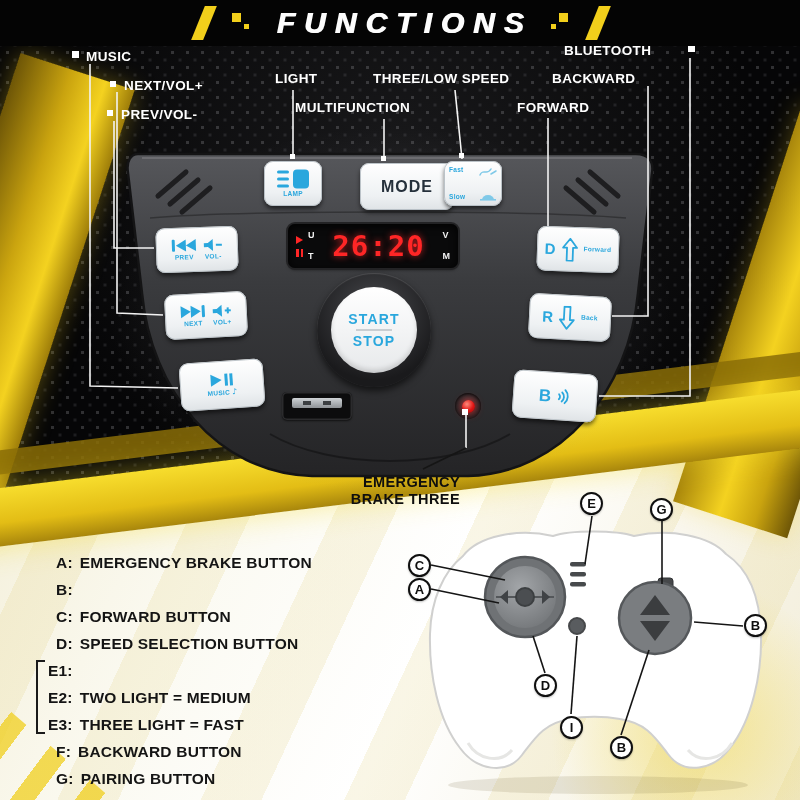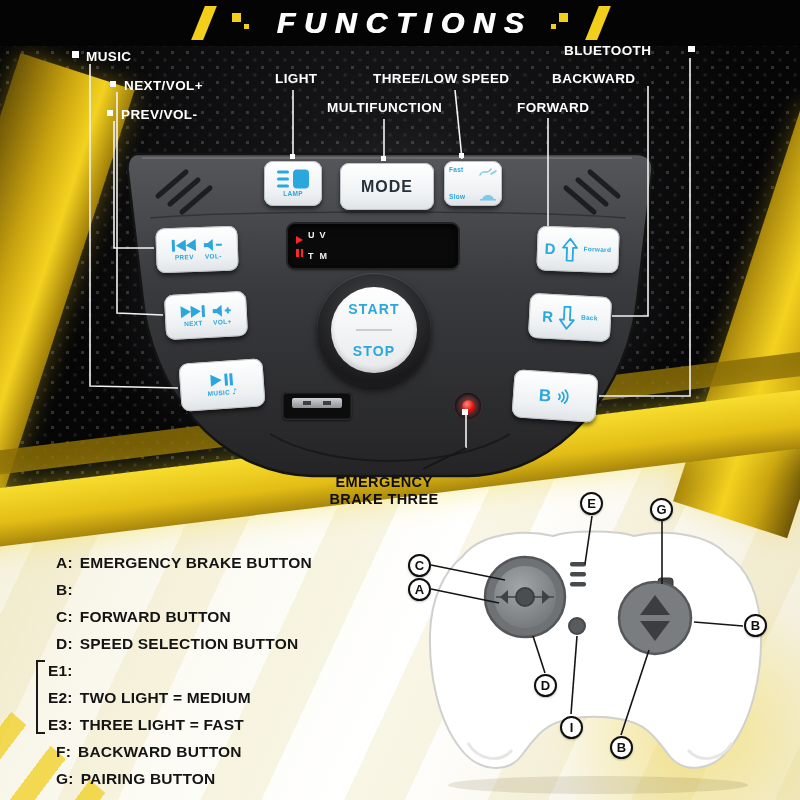--- a/index.html
+++ b/index.html
@@ -48,21 +48,21 @@
   
   .panel-svg{position:absolute;left:120px;top:138px;z-index:3}
   .btn{position:absolute;z-index:4;border-radius:9px;
     background:linear-gradient(180deg,#ffffff 0%,#eef1f3 70%,#dfe3e6 100%);
     box-shadow:0 3px 4px rgba(0,0,0,.55),inset 0 0 0 1px rgba(178,186,191,.85);
     display:flex;align-items:center;justify-content:center;gap:6px}
   .tinylbl{color:#2aa7dd;font-weight:bold;font-size:6.5px;letter-spacing:.3px;line-height:1}
   .col{display:flex;flex-direction:column;align-items:center;gap:2px}
   .blue-letter{color:#2aa7dd;font-weight:bold;font-size:15px;line-height:1}
   #lamp-btn{left:264px;top:161px;width:58px;height:45px}
-  #mode-btn{left:340px;top:163px;width:94px;height:47px}
+  #mode-btn{left:360px;top:163px;width:94px;height:47px}
   #mode-btn span{color:#25303b;font-weight:bold;font-size:16px;letter-spacing:1px}
   #speed-btn{left:444px;top:161px;width:58px;height:45px;position:absolute}
   #speed-btn .fast{position:absolute;left:5px;top:6px}
   #speed-btn .slow{position:absolute;left:5px;bottom:6px}
   #speed-btn svg{position:absolute;right:4px}
   #speed-btn .art-top{top:4px}
   #speed-btn .art-bot{bottom:4px}
   #display{position:absolute;left:288px;top:224px;width:170px;height:44px;z-index:4;
     background:#0a0a0b;border-radius:7px;display:flex;align-items:center;padding:0 8px;gap:5px;
     box-shadow:inset 0 2px 8px rgba(0,0,0,.9),0 0 0 2px #232325,0 2px 3px rgba(0,0,0,.5)}
@@ -80,41 +80,41 @@
   #fwd-btn{left:537px;top:227px;width:82px;height:45px;transform:rotate(2deg)}
   #back-btn{left:529px;top:295px;width:82px;height:45px;transform:rotate(3deg)}
   #pair-btn{left:513px;top:372px;width:84px;height:48px;transform:rotate(4deg)}
   #start-outer{position:absolute;left:317px;top:273px;width:114px;height:114px;z-index:4;border-radius:50%;
     background:radial-gradient(circle at 50% 35%,#4a4b4f,#1a1a1c 72%);
     box-shadow:0 4px 7px rgba(0,0,0,.6),inset 0 1px 1px rgba(255,255,255,.15);
     display:flex;align-items:center;justify-content:center}
   #start-inner{width:86px;height:86px;border-radius:50%;
     background:linear-gradient(180deg,#ffffff,#e7e9eb);
     box-shadow:inset 0 -3px 5px rgba(0,0,0,.15);
-    display:flex;flex-direction:column;align-items:center;justify-content:center;gap:12px}
+    display:flex;flex-direction:column;align-items:center;justify-content:center;gap:2px}
   #start-inner span{color:#2aa7dd;font-weight:bold;font-size:14px;letter-spacing:1.2px}
   #start-inner .divider{width:36px;height:1.5px;background:#c9ced2}
   #usb{position:absolute;left:282px;top:392px;width:70px;height:28px;z-index:4;background:#0c0c0d;
     border-radius:5px;box-shadow:0 1px 2px rgba(0,0,0,.6),inset 0 0 0 1.5px #2b2b2d;
     display:flex;justify-content:center;align-items:flex-start;padding-top:6px}
   .usb-tongue{width:50px;height:10px;border-radius:2px;background:linear-gradient(180deg,#cfd3d6,#8e9296);
     display:flex;justify-content:space-evenly;align-items:center}
   .usb-tongue i{width:8px;height:4px;background:#3c3f42;display:block}
   #led-ring{position:absolute;left:455px;top:393px;width:26px;height:26px;z-index:4;border-radius:50%;
     background:radial-gradient(circle at 50% 40%,#3d3d40,#131314);
     box-shadow:inset 0 1px 3px rgba(0,0,0,.85);display:flex;align-items:center;justify-content:center}
   #led-dot{width:13px;height:13px;border-radius:50%;
     background:radial-gradient(circle at 38% 32%,#ff8a7a,#e01414 55%,#8e0b0b);
     box-shadow:0 0 8px rgba(255,40,40,.9)}
 
   
   .lines{position:absolute;left:0;top:0;z-index:6;pointer-events:none}
   .callout{position:absolute;z-index:7;color:#fff;font-size:13.5px;font-weight:bold;
     letter-spacing:.4px;white-space:nowrap}
-  .callout.dark{color:#0e0e0e;white-space:normal;text-align:center;font-size:14.5px;line-height:17px}
+  .callout.dark{color:#0e0e0e;white-space:normal;text-align:right;font-size:14.5px;line-height:17px}
 
   
   .legend{position:absolute;left:56px;top:549px;z-index:7}
   .legend-row{height:27px;display:flex;align-items:center;font-size:15.5px;font-weight:bold;
     color:#141414;letter-spacing:.2px}
   .legend-row .k{margin-right:7px}
   .legend-row.e-row{margin-left:-8px}
   .e-bracket{position:absolute;left:-20px;top:111px;width:9px;height:74px;
     border-left:2.5px solid #1a1a1a;border-top:2.5px solid #1a1a1a;border-bottom:2.5px solid #1a1a1a}
 
@@ -196,20 +196,21 @@
       <span class="tri-red"></span>
       <span class="pz">
           <i></i>
           <i></i>
         </span>
     </div>
     <div class="disp-letters">
       <span>U</span>
       <span>T</span>
     </div>
+    <div class="disp-time">26:20</div>
     <div class="disp-letters">
       <span>V</span>
       <span>M</span>
     </div>
   </div>
 
   <div class="btn" id="prev-btn">
     <div class="col">
       <svg width="26" height="14" viewBox="0 0 26 14">
         <g fill="#2aa7dd">
@@ -349,21 +350,21 @@
         <rect x="381" y="156" width="5" height="5"></rect>
         <rect x="459" y="153" width="5" height="5"></rect>
       <rect x="462" y="409" width="6" height="6"></rect>
     </g>
   </svg>
 
   <div class="callout" style="left:86px;top:49px">MUSIC</div>
   <div class="callout" style="left:124px;top:78px">NEXT/VOL+</div>
   <div class="callout" style="left:121px;top:107px">PREV/VOL-</div>
   <div class="callout" style="left:275px;top:71px">LIGHT</div>
-  <div class="callout" style="left:327px;top:100px">MULTIFUNCTION</div>
+  <div class="callout" style="left:295px;top:100px">MULTIFUNCTION</div>
   <div class="callout" style="left:373px;top:71px">THREE/LOW SPEED</div>
   <div class="callout" style="left:564px;top:43px">BLUETOOTH</div>
   <div class="callout" style="left:552px;top:71px">BACKWARD</div>
   <div class="callout" style="left:517px;top:100px">FORWARD</div>
   <div class="callout dark" style="left:308px;top:474px;width:152px">
     <div>EMERGENCY</div>
     <div>BRAKE THREE</div>
   </div>
 
   <div class="banner">

